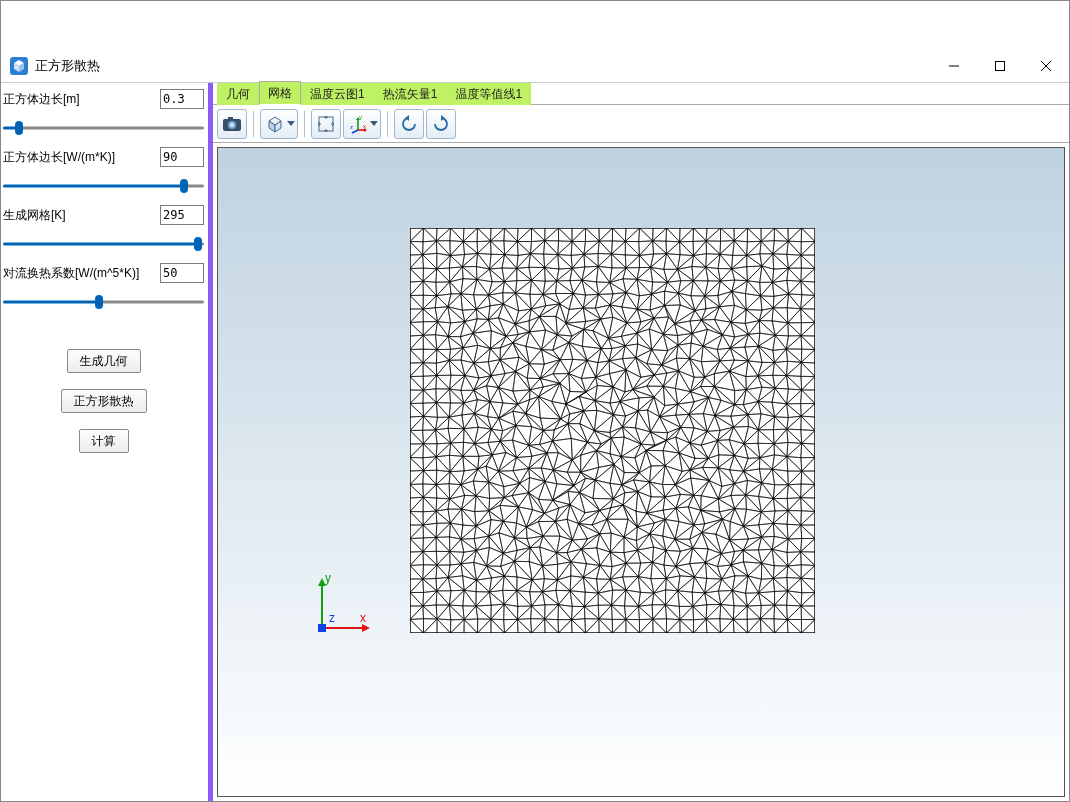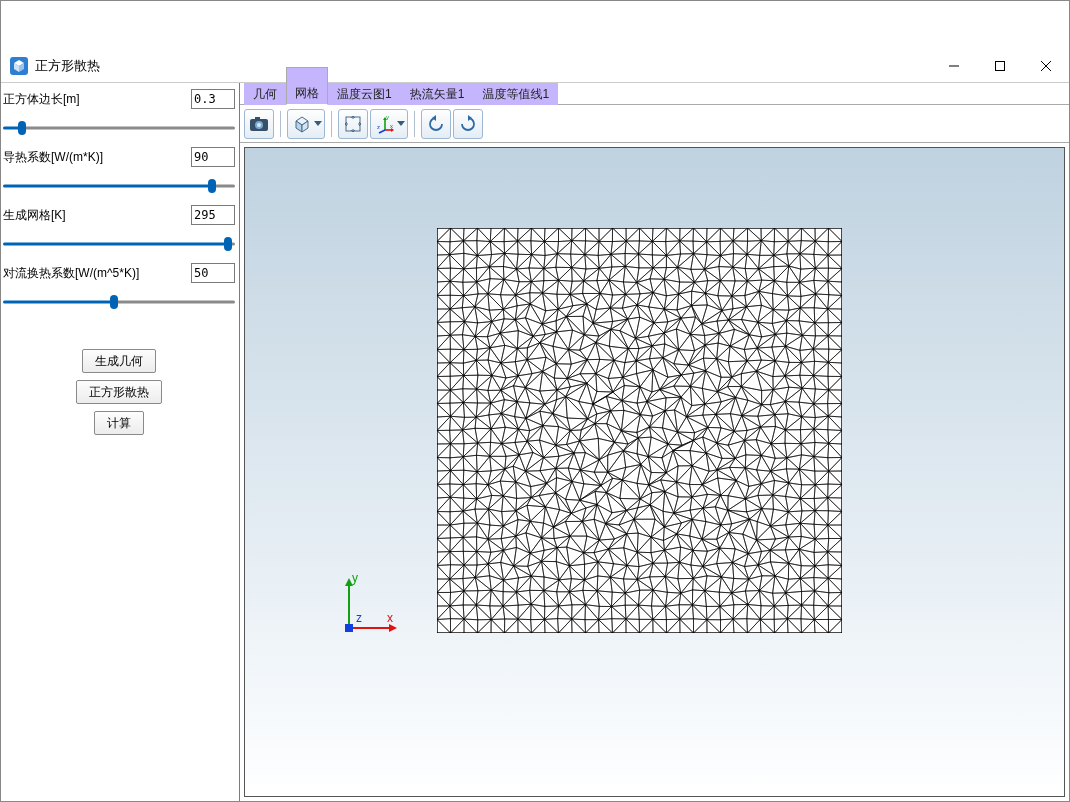--- a/index.html
+++ b/index.html
@@ -40,22 +40,22 @@
     color: #000;
   }
 
   
   .content {
     display: flex;
     flex: 1;
     min-height: 0;
   }
   .sidebar {
-    width: 239px;
-    border-right: 1px solid #8b5cf6;
+    width: 212px;
+    border-right: 5px solid #8b5cf6;
     padding: 6px 4px 6px 2px;
     display: flex;
     flex-direction: column;
   }
   .param {
     margin-bottom: 12px;
   }
   .param .row1 {
     display: flex;
     align-items: center;
@@ -108,21 +108,21 @@
     width: 8px; height: 14px;
     border-radius: 4px;
     background: #0064b6;
     transform: translate(-50%, -50%);
   }
   .sidebar .buttons {
     margin-top: 28px;
     display: flex;
     flex-direction: column;
     align-items: center;
-    gap: 7px;
+    gap: 16px;
   }
   .sidebar button {
     font-family: inherit;
     font-size: 12px;
     padding: 3px 12px;
     height: 24px;
     background: linear-gradient(#fdfdfd,#ececec);
     border: 1px solid #8a8a8a;
     border-radius: 2px;
     cursor: default;
@@ -144,29 +144,29 @@
     gap: 0;
     background:#fff;
   }
   .tab {
     font-size: 12px;
     padding: 2px 8px 2px 8px;
     border: 1px solid transparent;
     border-bottom: none;
     position: relative;
     top: 1px;
-    background: #c4b5fd;
+    background: #bef264;
     color:#222;
     margin-top:36px;
   }
   .tab.selected {
     border-color: #aaa;
     border-bottom: 1px solid #fff;
     z-index: 2;
-    padding-top:17px;
+    padding-top:3px;
   }
   .toolbar {
     height: 38px;
     border-bottom: 1px solid #aaa;
     display: flex;
     align-items: center;
     padding: 0 4px;
     gap: 2px;
     background:#fff;
   }
@@ -268,21 +268,21 @@
             <div class="fill" style="width:8%"></div>
             <div class="rest" style="left:8%"></div>
           </div>
         <div class="thumb" style="left:8%"></div>
       </div>
     </div>
 
 
     <div class="param">
       <div class="row1">
-        <span class="label">导热系数[W/(m*K)]</span>
+        <span class="label">正方体边长[W/(m*K)]</span>
         <input class="valbox" value="90" style="">
       </div>
       <div class="slider">
         <div class="track">
             <div class="fill" style="width:90%"></div>
             <div class="rest" style="left:90%"></div>
           </div>
         <div class="thumb" style="left:90%"></div>
       </div>
     </div>

